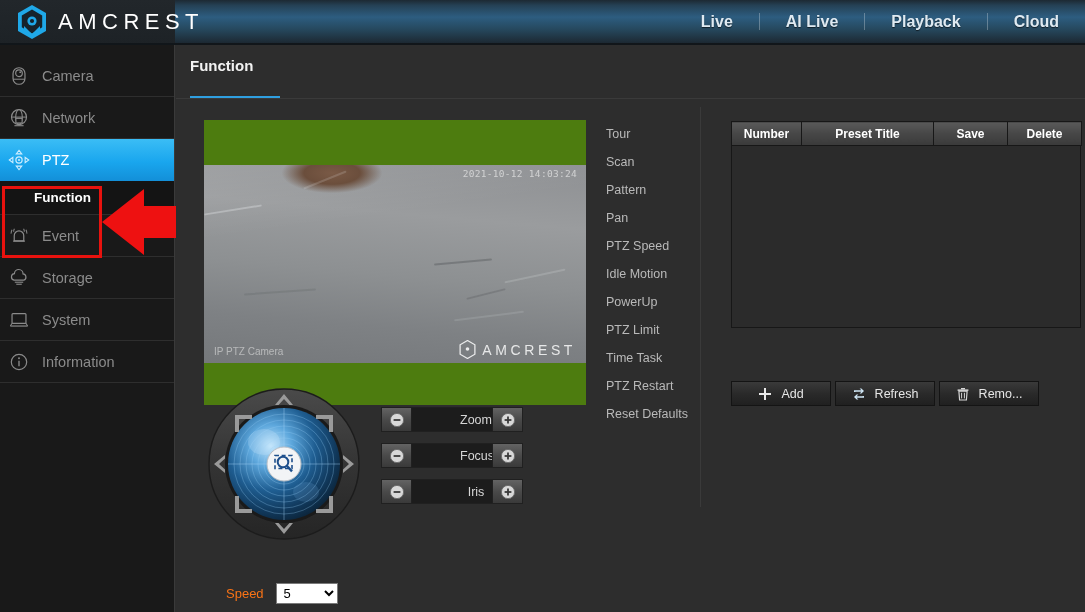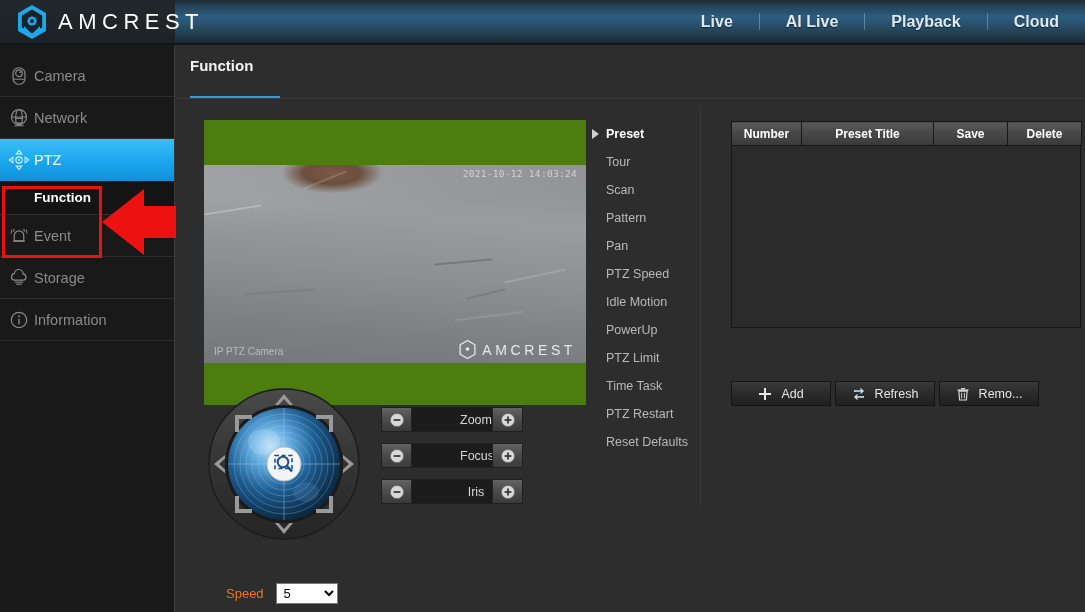--- a/index.html
+++ b/index.html
@@ -48,21 +48,21 @@
   .topnav-sep { width: 1px; height: 17px; background: rgba(255,255,255,.28); }
 
   
   .sidebar {
     position: absolute; left: 0; top: 45px; width: 175px; height: 567px;
     background: #191919;
     border-right: 1px solid #3a3a3a;
   }
   .side-item {
     position: relative; height: 42px; display: flex; align-items: center;
-    padding-left: 8px; gap: 4px;
+    padding-left: 8px; gap: 12px;
     border-bottom: 1px solid #2e2e2e;
     color: #8b8b8b; font-size: 14.5px;
     cursor: pointer;
   }
   .side-item .ico { width: 22px; height: 22px; flex: 0 0 22px; display: block; }
   .side-item.top-pad { margin-top: 10px; }
   .side-item.active {
     background: linear-gradient(180deg,#3bbdf5 0%, #19a6ee 55%, #138fd8 100%);
     color: #ffffff; font-weight: normal; border-bottom: none;
   }
@@ -286,20 +286,29 @@
 
   <div class="side-item">
     <svg class="ico" viewBox="0 0 24 24">
       <path d="M6.6 14.4 A3.6 3.6 0 0 1 7 7.3 A4.7 4.7 0 0 1 16.4 7.6 A3.5 3.5 0 0 1 17.2 14.4 Z" fill="none" stroke="#8b8b8b" stroke-width="1.3"></path>
       <line x1="7.4" y1="16.6" x2="16.6" y2="16.6" stroke="#8b8b8b" stroke-width="1.2"></line>
       <line x1="9" y1="18.8" x2="15" y2="18.8" stroke="#8b8b8b" stroke-width="1.2"></line>
     </svg>
     <span>Storage</span>
   </div>
 
+  <div class="side-item">
+    <svg class="ico" viewBox="0 0 24 24">
+      <rect x="4.4" y="5" width="15.2" height="10.6" rx="1" fill="none" stroke="#8b8b8b" stroke-width="1.3"></rect>
+      <line x1="2.6" y1="18.6" x2="21.4" y2="18.6" stroke="#8b8b8b" stroke-width="1.3"></line>
+      <line x1="4.4" y1="15.6" x2="2.6" y2="18.6" stroke="#8b8b8b" stroke-width="1.1"></line>
+      <line x1="19.6" y1="15.6" x2="21.4" y2="18.6" stroke="#8b8b8b" stroke-width="1.1"></line>
+    </svg>
+    <span>System</span>
+  </div>
 
   <div class="side-item">
     <svg class="ico" viewBox="0 0 24 24">
       <circle cx="12" cy="12" r="8.4" fill="none" stroke="#8b8b8b" stroke-width="1.3"></circle>
       <circle cx="12" cy="7.9" r="1.05" fill="#8b8b8b"></circle>
       <line x1="12" y1="10.6" x2="12" y2="16.6" stroke="#8b8b8b" stroke-width="1.5"></line>
     </svg>
     <span>Information</span>
   </div>
 </div>
@@ -442,24 +451,20 @@
   </div>
 
   <div class="speed-wrap">
     <span class="speed-label">Speed</span>
     <select class="speed-select">
       <option selected="">5</option>
     </select>
   </div>
 
   <div class="funcmenu">
-    <div class="func-item sel">
-      <span class="func-caret"></span>
-      <span>Preset</span>
-    </div>
     <div class="func-item">
       <span>Tour</span>
     </div>
     <div class="func-item">
       <span>Scan</span>
     </div>
     <div class="func-item">
       <span>Pattern</span>
     </div>
     <div class="func-item">

